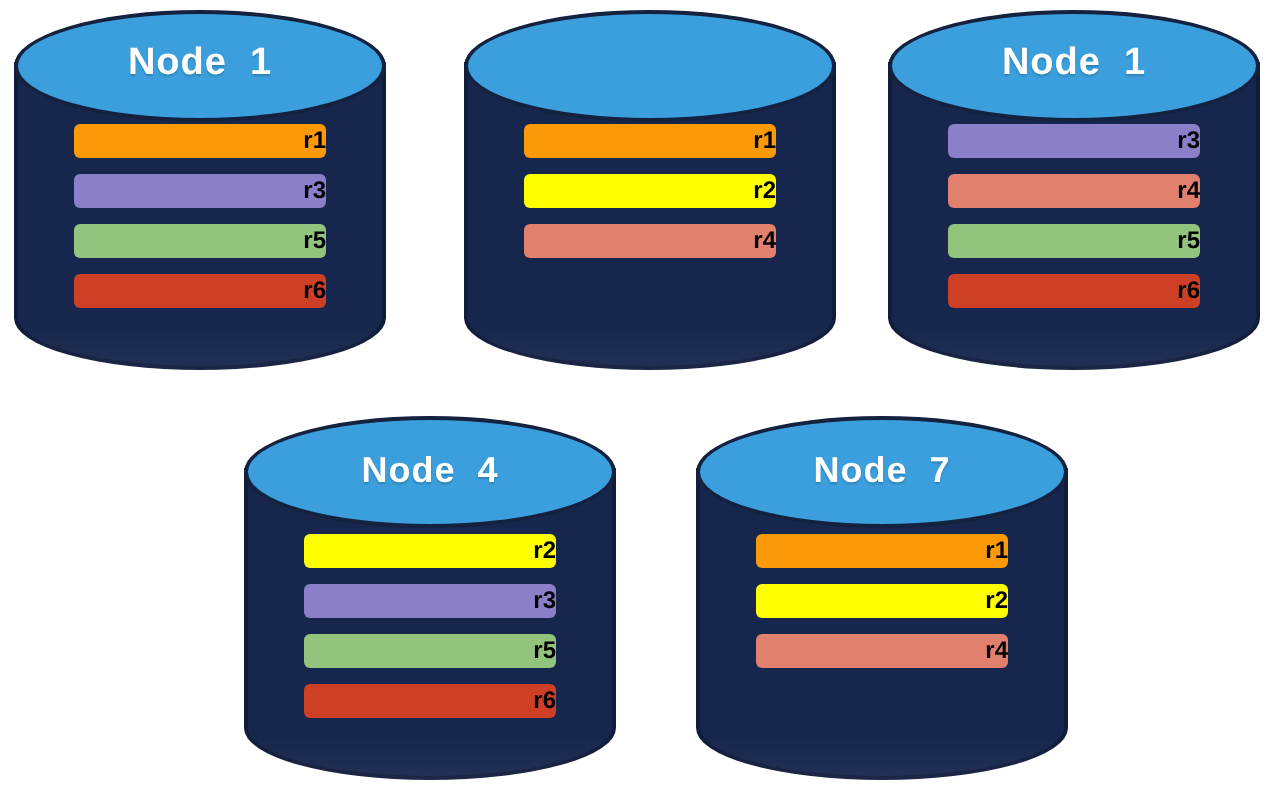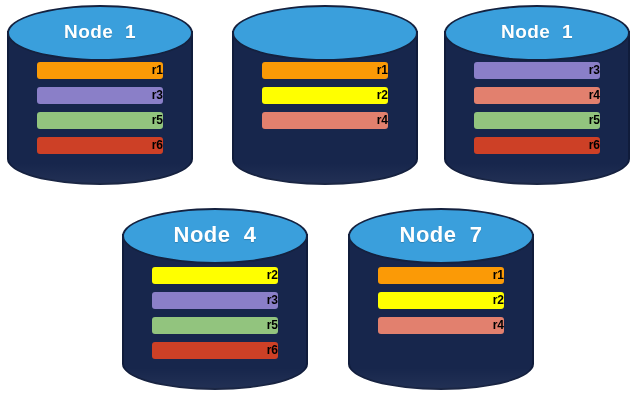--- a/index.html
+++ b/index.html
@@ -69,21 +69,21 @@
     line-height: 54px;
     text-align: center;
     color: #ffffff;
     font-size: 19px;
     font-weight: bold;
     letter-spacing: 0.5px;
     z-index: 4;
     white-space: pre;
     text-shadow: 0 1px 1px rgba(0,0,0,0.18);
   }
-  .node.bottom .node-title { font-size: 22px; }
+  .node.bottom .node-title { font-size: 18px; }
 
   
   .records {
     position: absolute;
     left: 0;
     top: 57px;
     width: 186px;
     z-index: 5;
   }
   .record {

